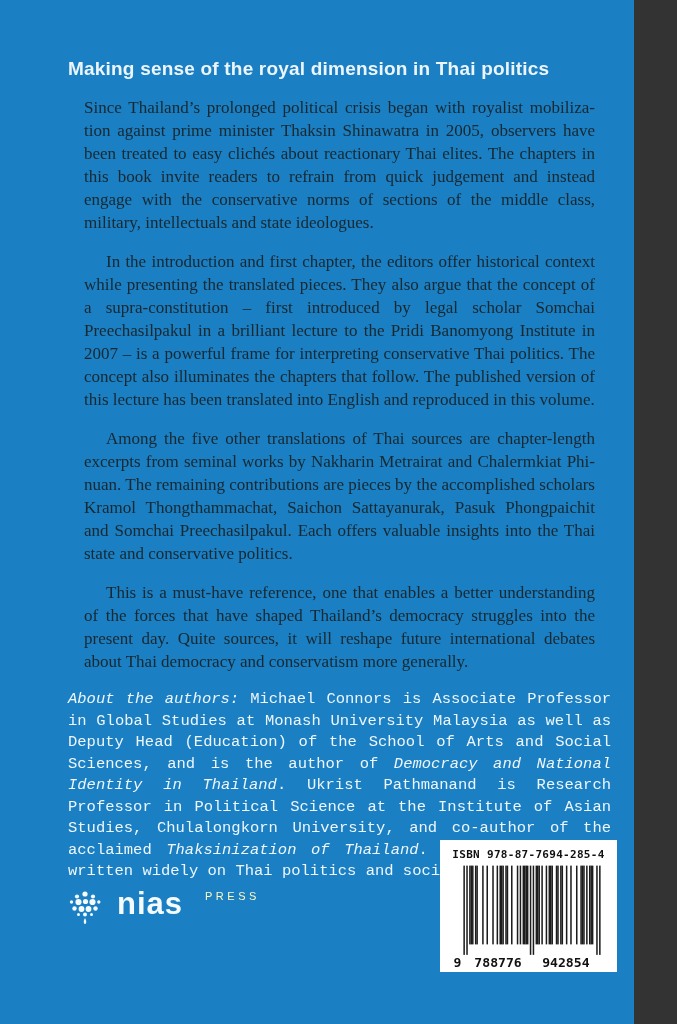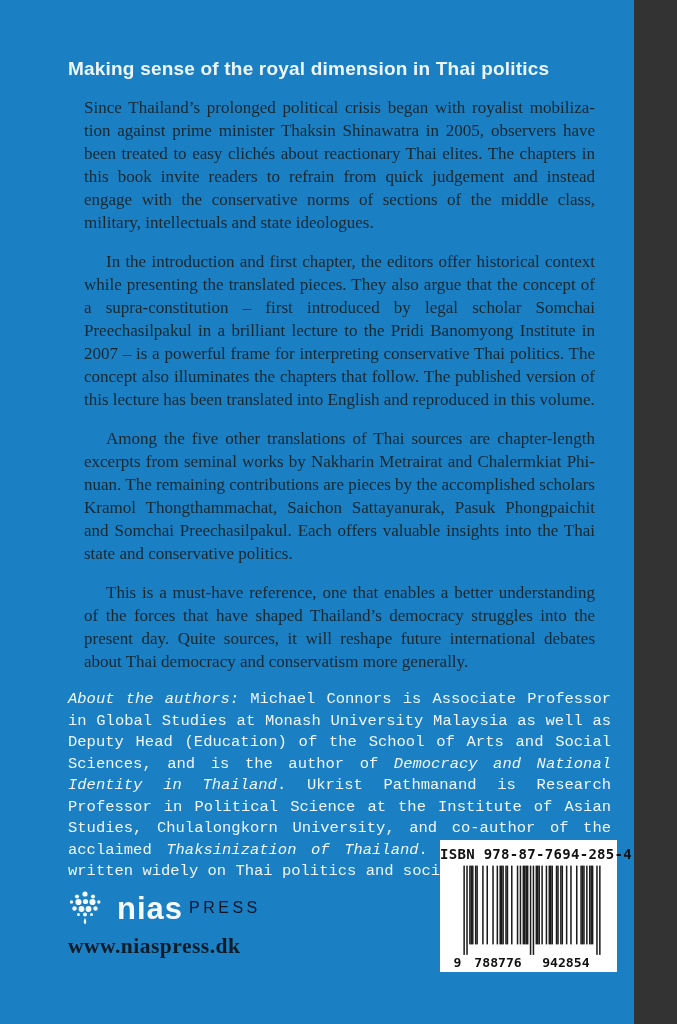--- a/index.html
+++ b/index.html
@@ -44,58 +44,58 @@
     position:absolute;
     left:440px;top:840px;
     width:177px;height:132px;
     background:#ffffff;
     box-sizing:border-box;
     padding-top:8px;
     text-align:center;
   }
   .isbn-label{
     font-family:"DejaVu Sans Mono",monospace;
-    font-size:14px;line-height:13px;
+    font-size:11px;line-height:13px;
     font-weight:bold;
     letter-spacing:0.3px;
     color:#111111;
     white-space:nowrap;
   }
   .barcode-svg{
     display:block;
     margin:2px auto 0 auto;
     width:158px;height:105px;
   }
   .barcode-svg text{
     font-family:"DejaVu Sans Mono",monospace;
     font-size:10px;
     font-weight:bold;
     fill:#111111;
   }
   .publisher-logo{
     position:absolute;
     left:66px;top:889px;
     display:flex;
-    align-items:center;
+    align-items:flex-start;
   }
   .tree-icon{display:block;width:38px;height:40px;margin-right:13px;}
   .pub-name{
     font-family:"Liberation Sans",sans-serif;
     font-weight:bold;
     font-size:31px;line-height:30px;
     color:#f4fafd;
     letter-spacing:1px;
   }
   .pub-suffix{
     font-family:"Liberation Sans",sans-serif;
     font-weight:normal;
-    font-size:16px;line-height:15px;
+    font-size:11px;line-height:15px;
     letter-spacing:3.5px;
-    color:#0f172a;
-    margin-left:6px;
+    color:#fef9c3;
+    margin-left:22px;
     padding-bottom:3px;
   }
   .website{
     position:absolute;
     left:68px;top:933px;
     font-family:"Liberation Serif","DejaVu Serif",serif;
     font-weight:bold;
     font-size:21.5px;line-height:26px;
     color:#0d1c28;
     letter-spacing:0.5px;
@@ -191,15 +191,14 @@
       <circle cx="27.5" cy="19.5" r="2.2"></circle>
       <circle cx="10.5" cy="25.5" r="1.5"></circle>
       <circle cx="17" cy="25.5" r="2.0"></circle>
       <circle cx="23.5" cy="25.5" r="1.5"></circle>
       <path d="M17 29 C15.4 31.5 15.3 34.5 17 35.2 C18.7 34.5 18.6 31.5 17 29 Z"></path>
     </svg>
     <span class="pub-name">nias</span>
     <span class="pub-suffix">PRESS</span>
   </div>
 
-  <div class="website">www.niaspress.dk</div>
 
 </div>
 
 </body></html>

